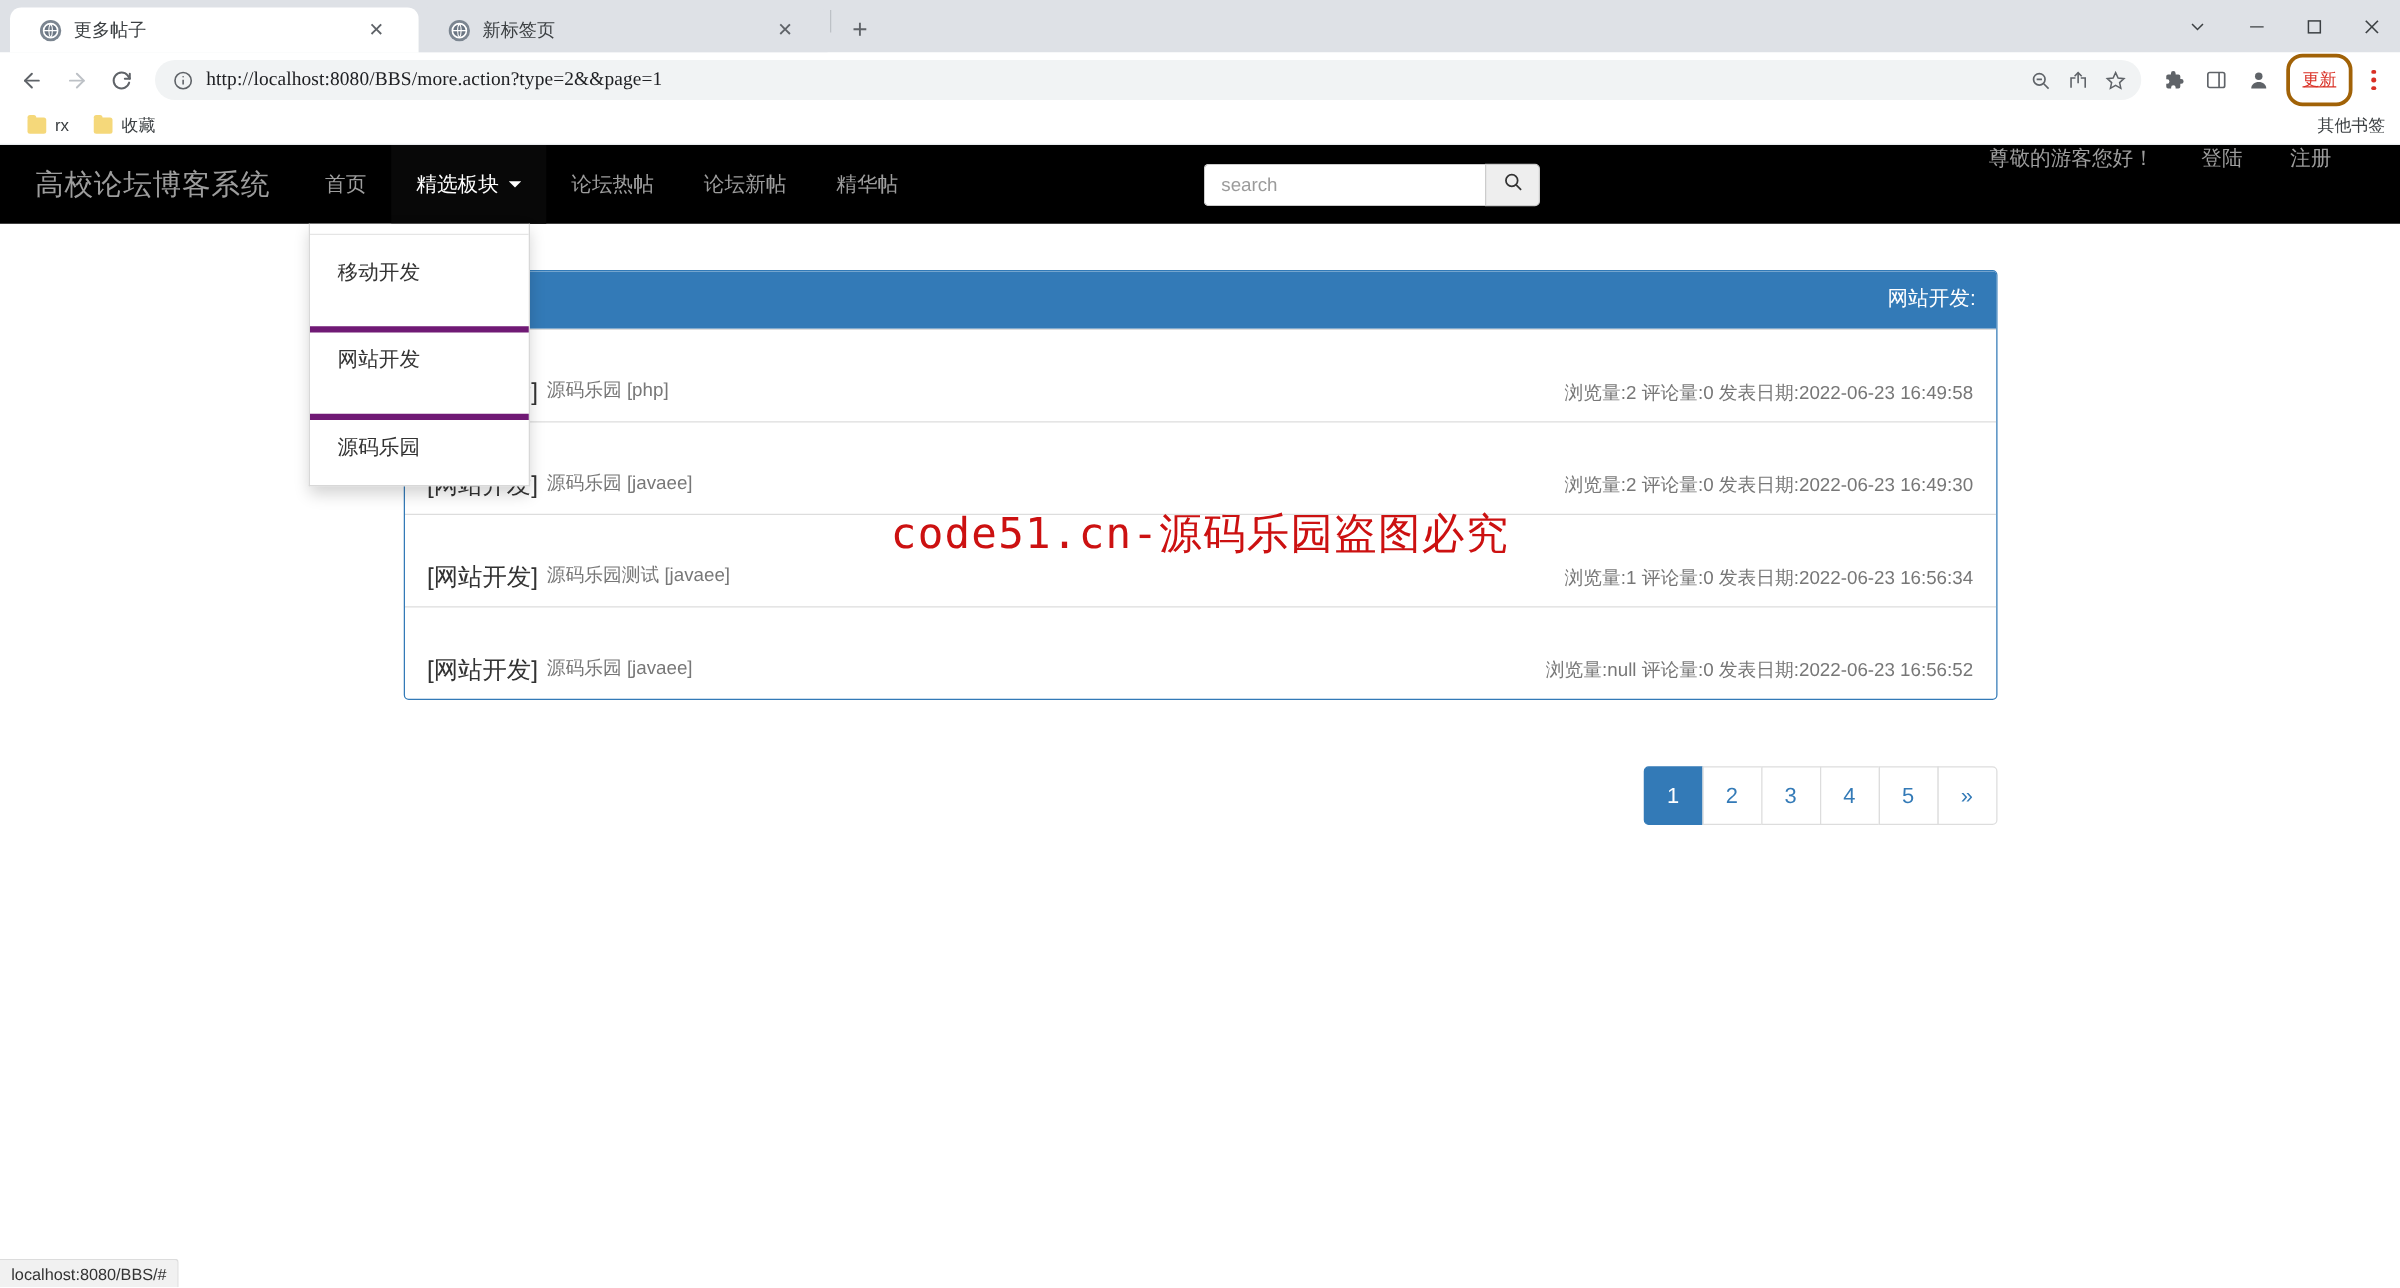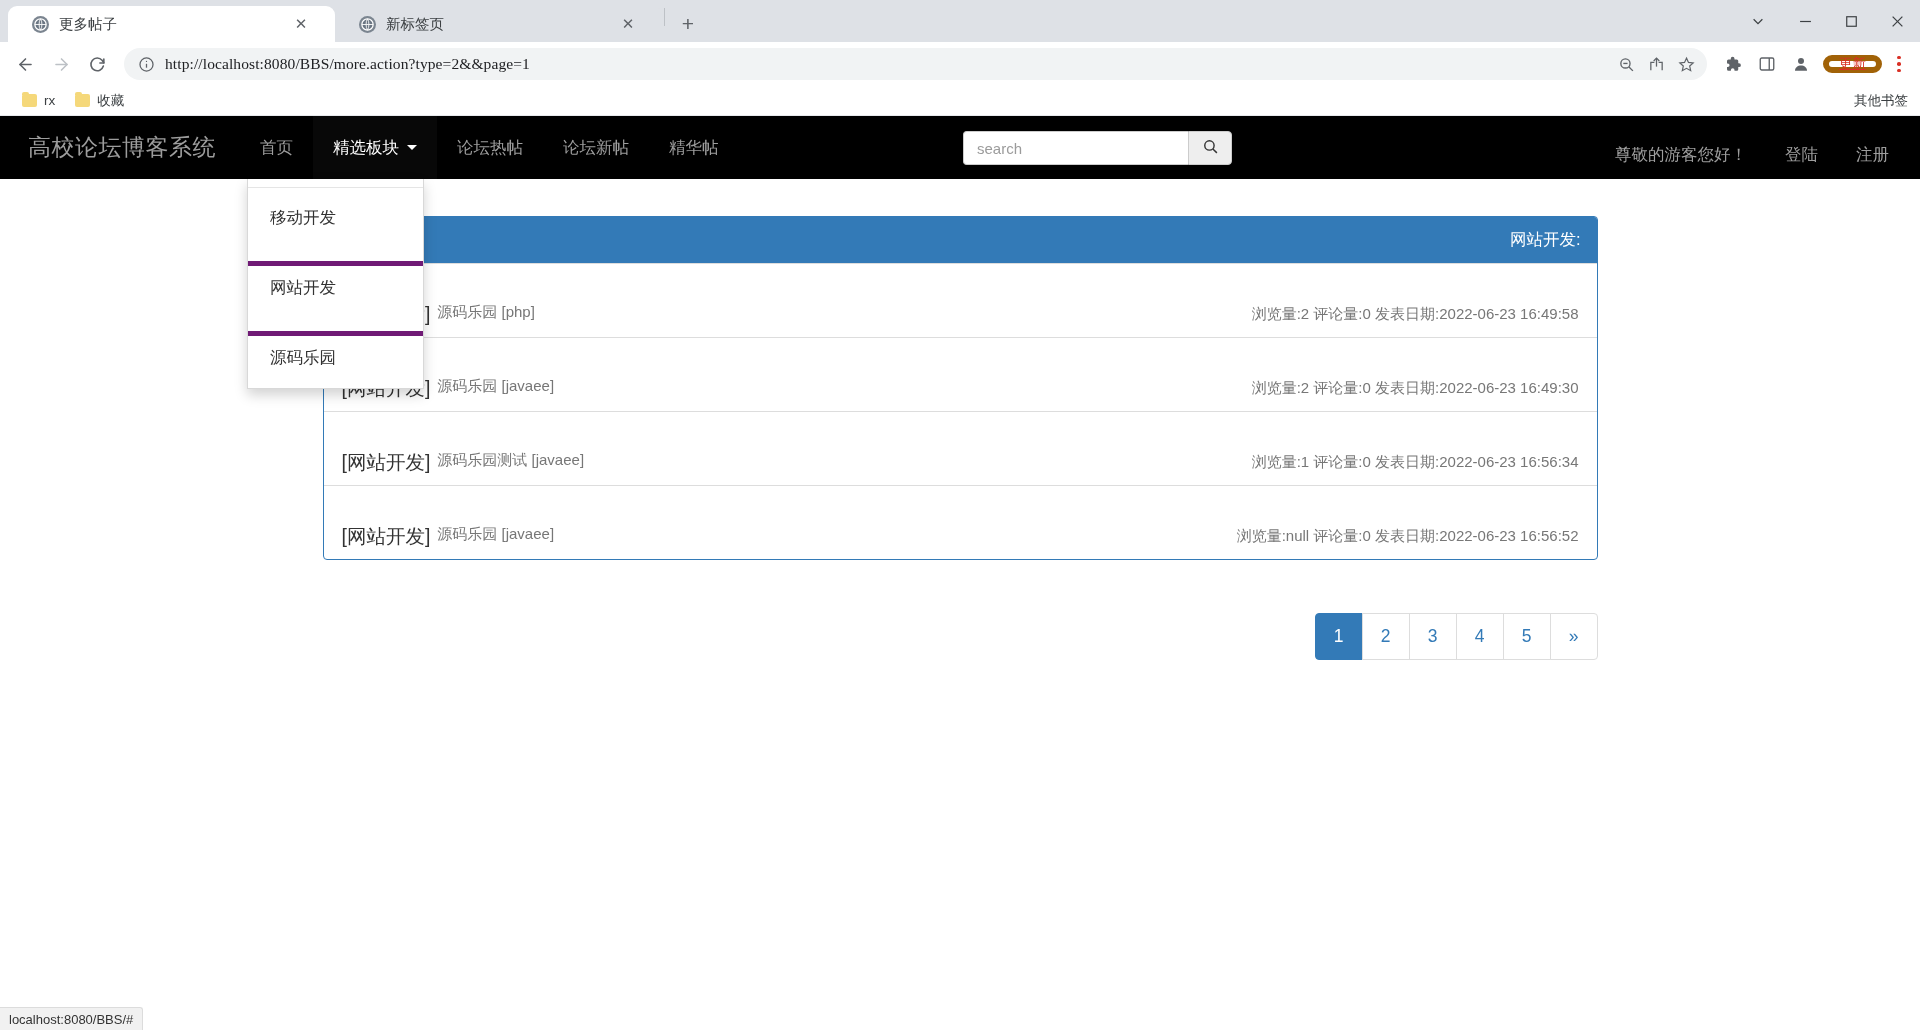--- a/index.html
+++ b/index.html
@@ -73,21 +73,21 @@
   .omnibox .url { font-size:15.5px; color:#202124; white-space:nowrap; letter-spacing:0.1px;}
   .omni-right { display:flex; align-items:center; gap:4px; position:absolute; right:8px; }
   .omni-right .oi { width:26px; height:26px; display:flex; align-items:center; justify-content:center; color:#5f6368;}
   .omni-right .oi svg { width:17px; height:17px; }
   .tb-icon {
     width:32px; height:32px; border-radius:50%;
     display:flex; align-items:center; justify-content:center; color:#5f6368;
   }
   .tb-icon svg { width:18px; height:18px; }
   .update-pill {
-    height:18px; border:6px solid #a16207; border-radius:13px;
+    height:42px; border:3px solid #a16207; border-radius:13px;
     color:#d93025; font-size:13.5px; padding:0 10px;
     display:flex; align-items:center; margin-left:4px;text-decoration:underline;
   }
   .kebab { width:26px; height:32px; display:flex; flex-direction:column; align-items:center; justify-content:center; gap:3px; margin-left:2px;}
   .kebab i { width:3.5px; height:3.5px; background:#d93025; border-radius:50%; display:block;}
 
   
   .bookmarks {
     height:30px; background:#ffffff; display:flex; align-items:center;
     padding:0 14px; gap:4px; border-bottom:1px solid #e8eaed; position:relative;
@@ -129,22 +129,22 @@
     outline:none; font-family:"Liberation Sans", sans-serif; background:#fff;
   }
   .nav-search input::placeholder { color:#9b9b9b; }
   .nav-search .sbtn {
     width:44px; border:1px solid #cccccc; border-left:1px solid #ccc;
     background:#eeeeee; border-radius:0 4px 4px 0;
     display:flex; align-items:center; justify-content:center; color:#333;
   }
   .nav-search .sbtn svg { width:17px; height:17px; }
   .nav-right {
-    position:absolute; right:12px; top:0; height:77px;
-    display:flex; align-items:center;
+    position:absolute; right:36px; top:0; height:77px;
+    display:flex; align-items:flex-start;
   }
   .nav-right .nr {
     color:#9d9d9d; font-size:16.5px; padding:0 19px; white-space:nowrap;
   }
 
   
   .dropdown-menu {
     position:absolute; left:247px; top:63px; width:177px;
     background:#ffffff; border:1px solid #d8d8d8; border-top:none;
     box-shadow:0 6px 12px rgba(0,0,0,.175);
@@ -443,15 +443,16 @@
     <div class="pagination">
       <div class="pg active">1</div>
       <div class="pg">2</div>
       <div class="pg">3</div>
       <div class="pg">4</div>
       <div class="pg">5</div>
       <div class="pg">»</div>
     </div>
   </div>
 
+  <div class="watermark">code51.cn-源码乐园盗图必究</div>
 
   <div class="statusbar">localhost:8080/BBS/#</div>
 </div>
 
 </body></html>

